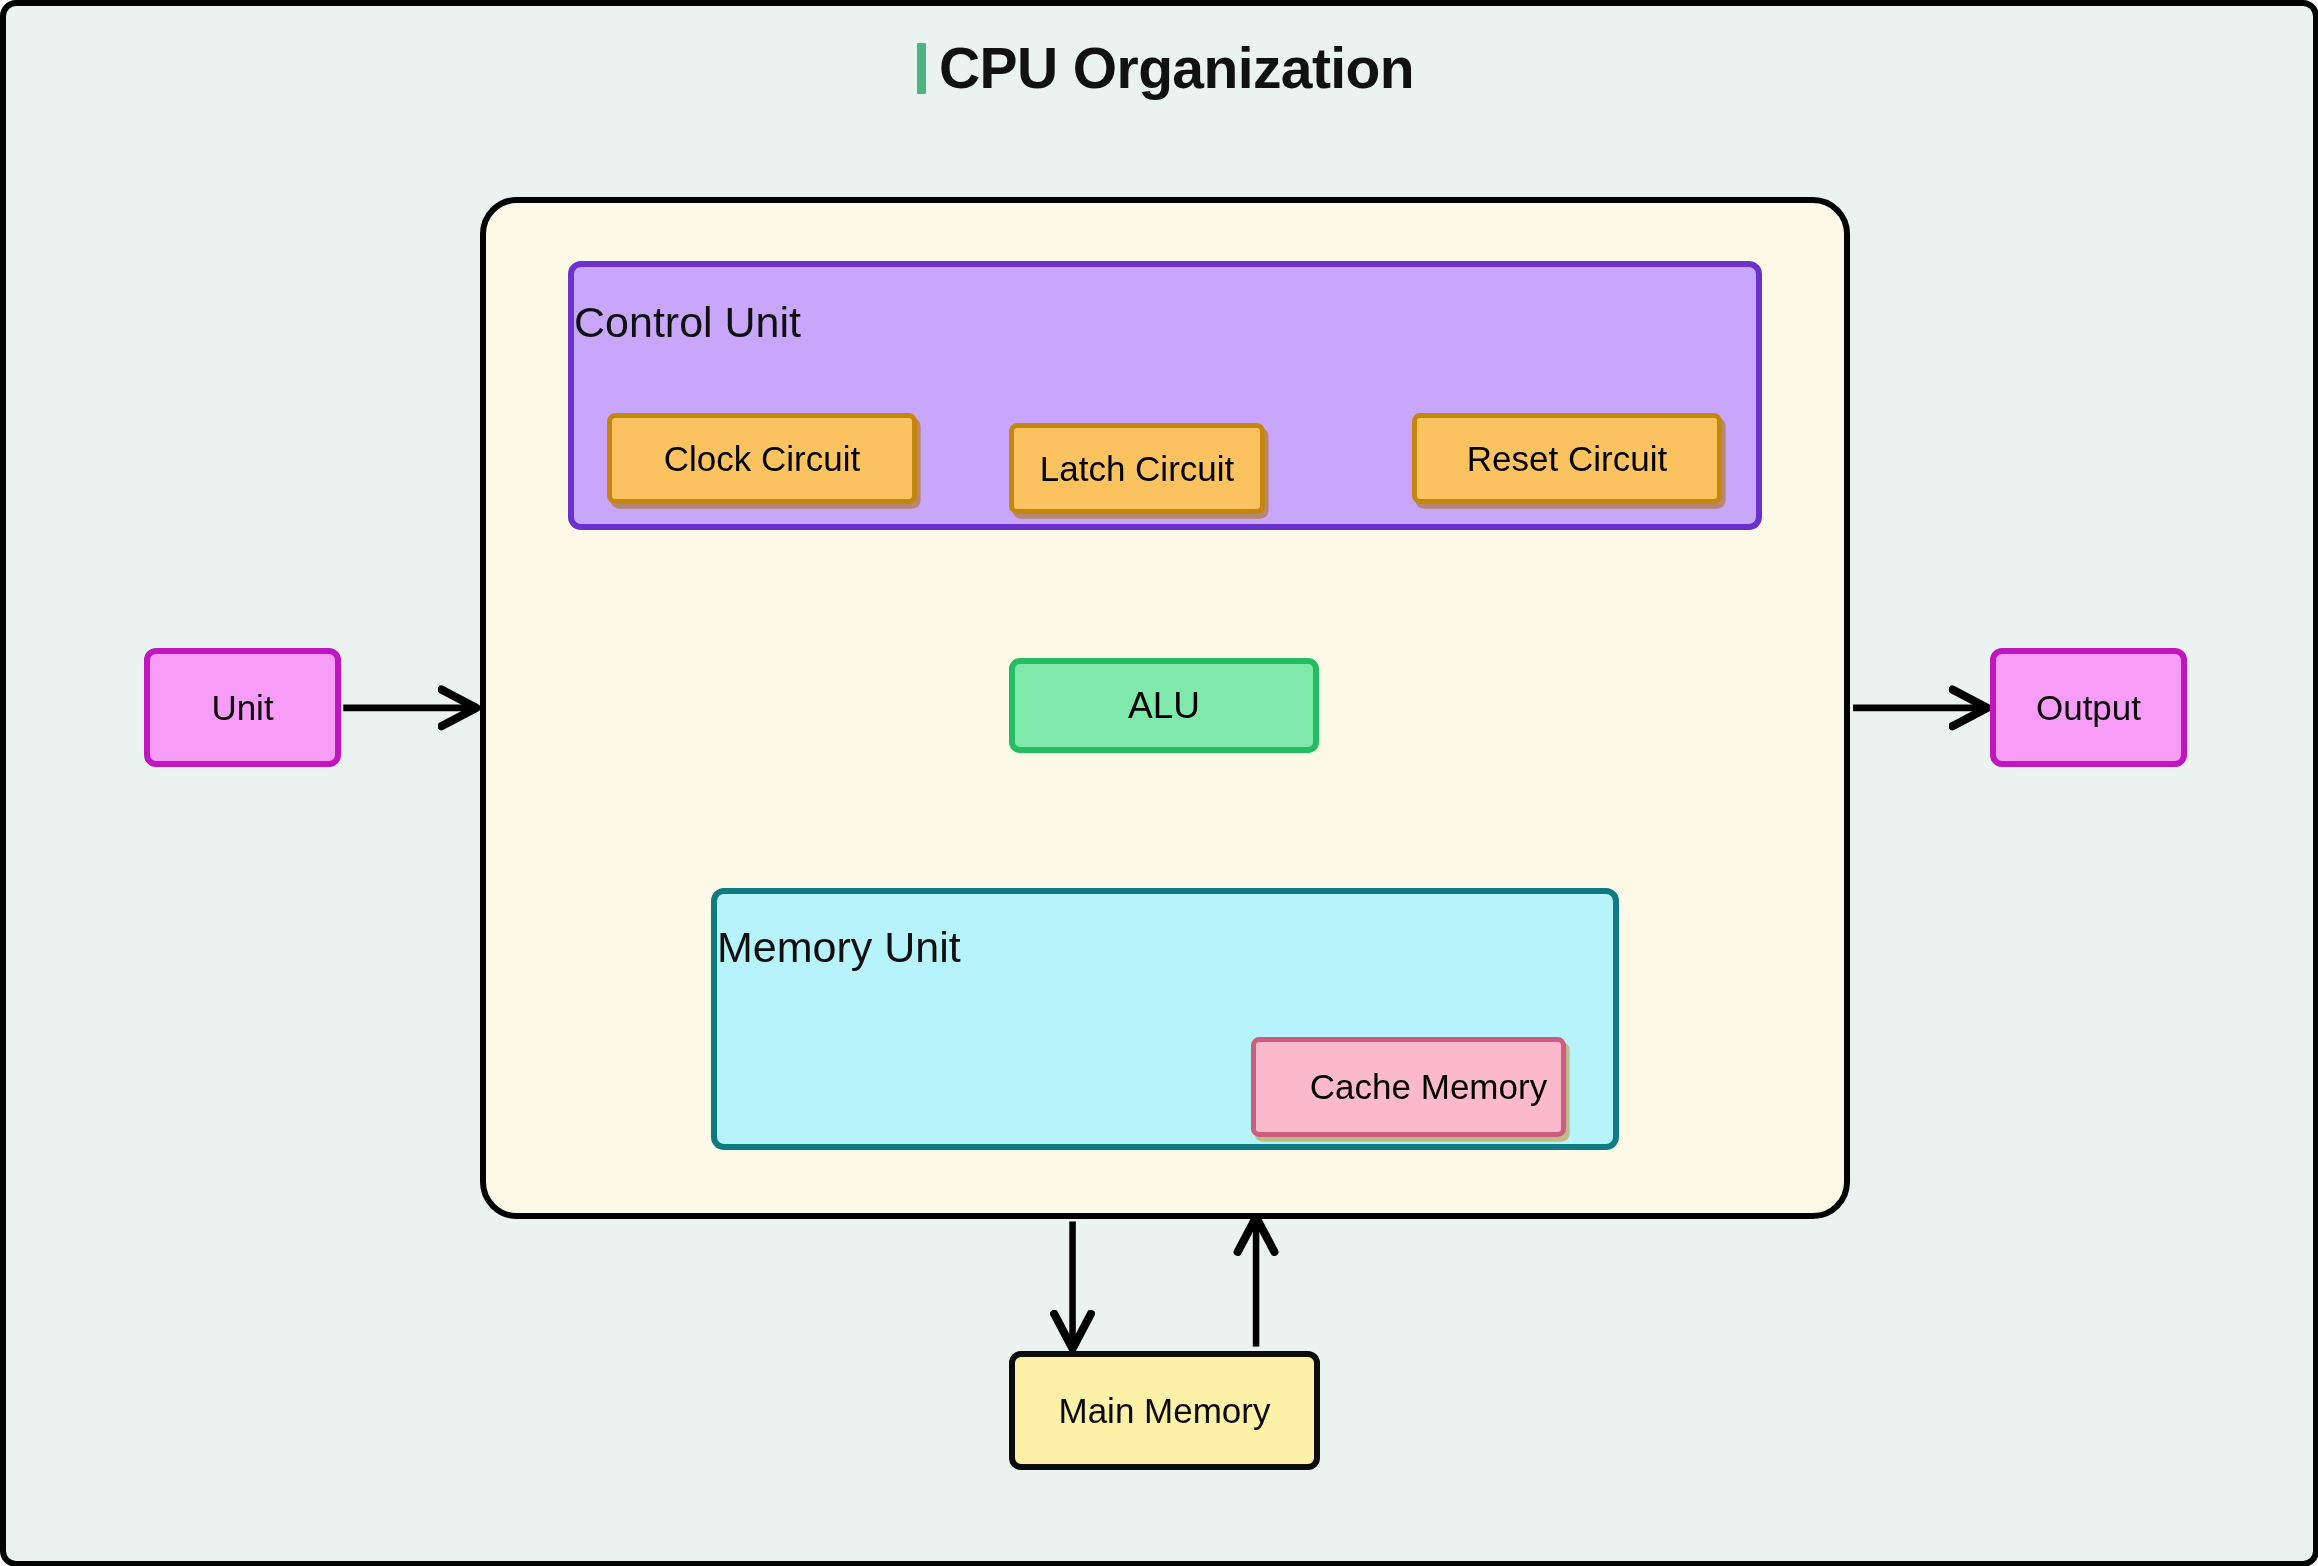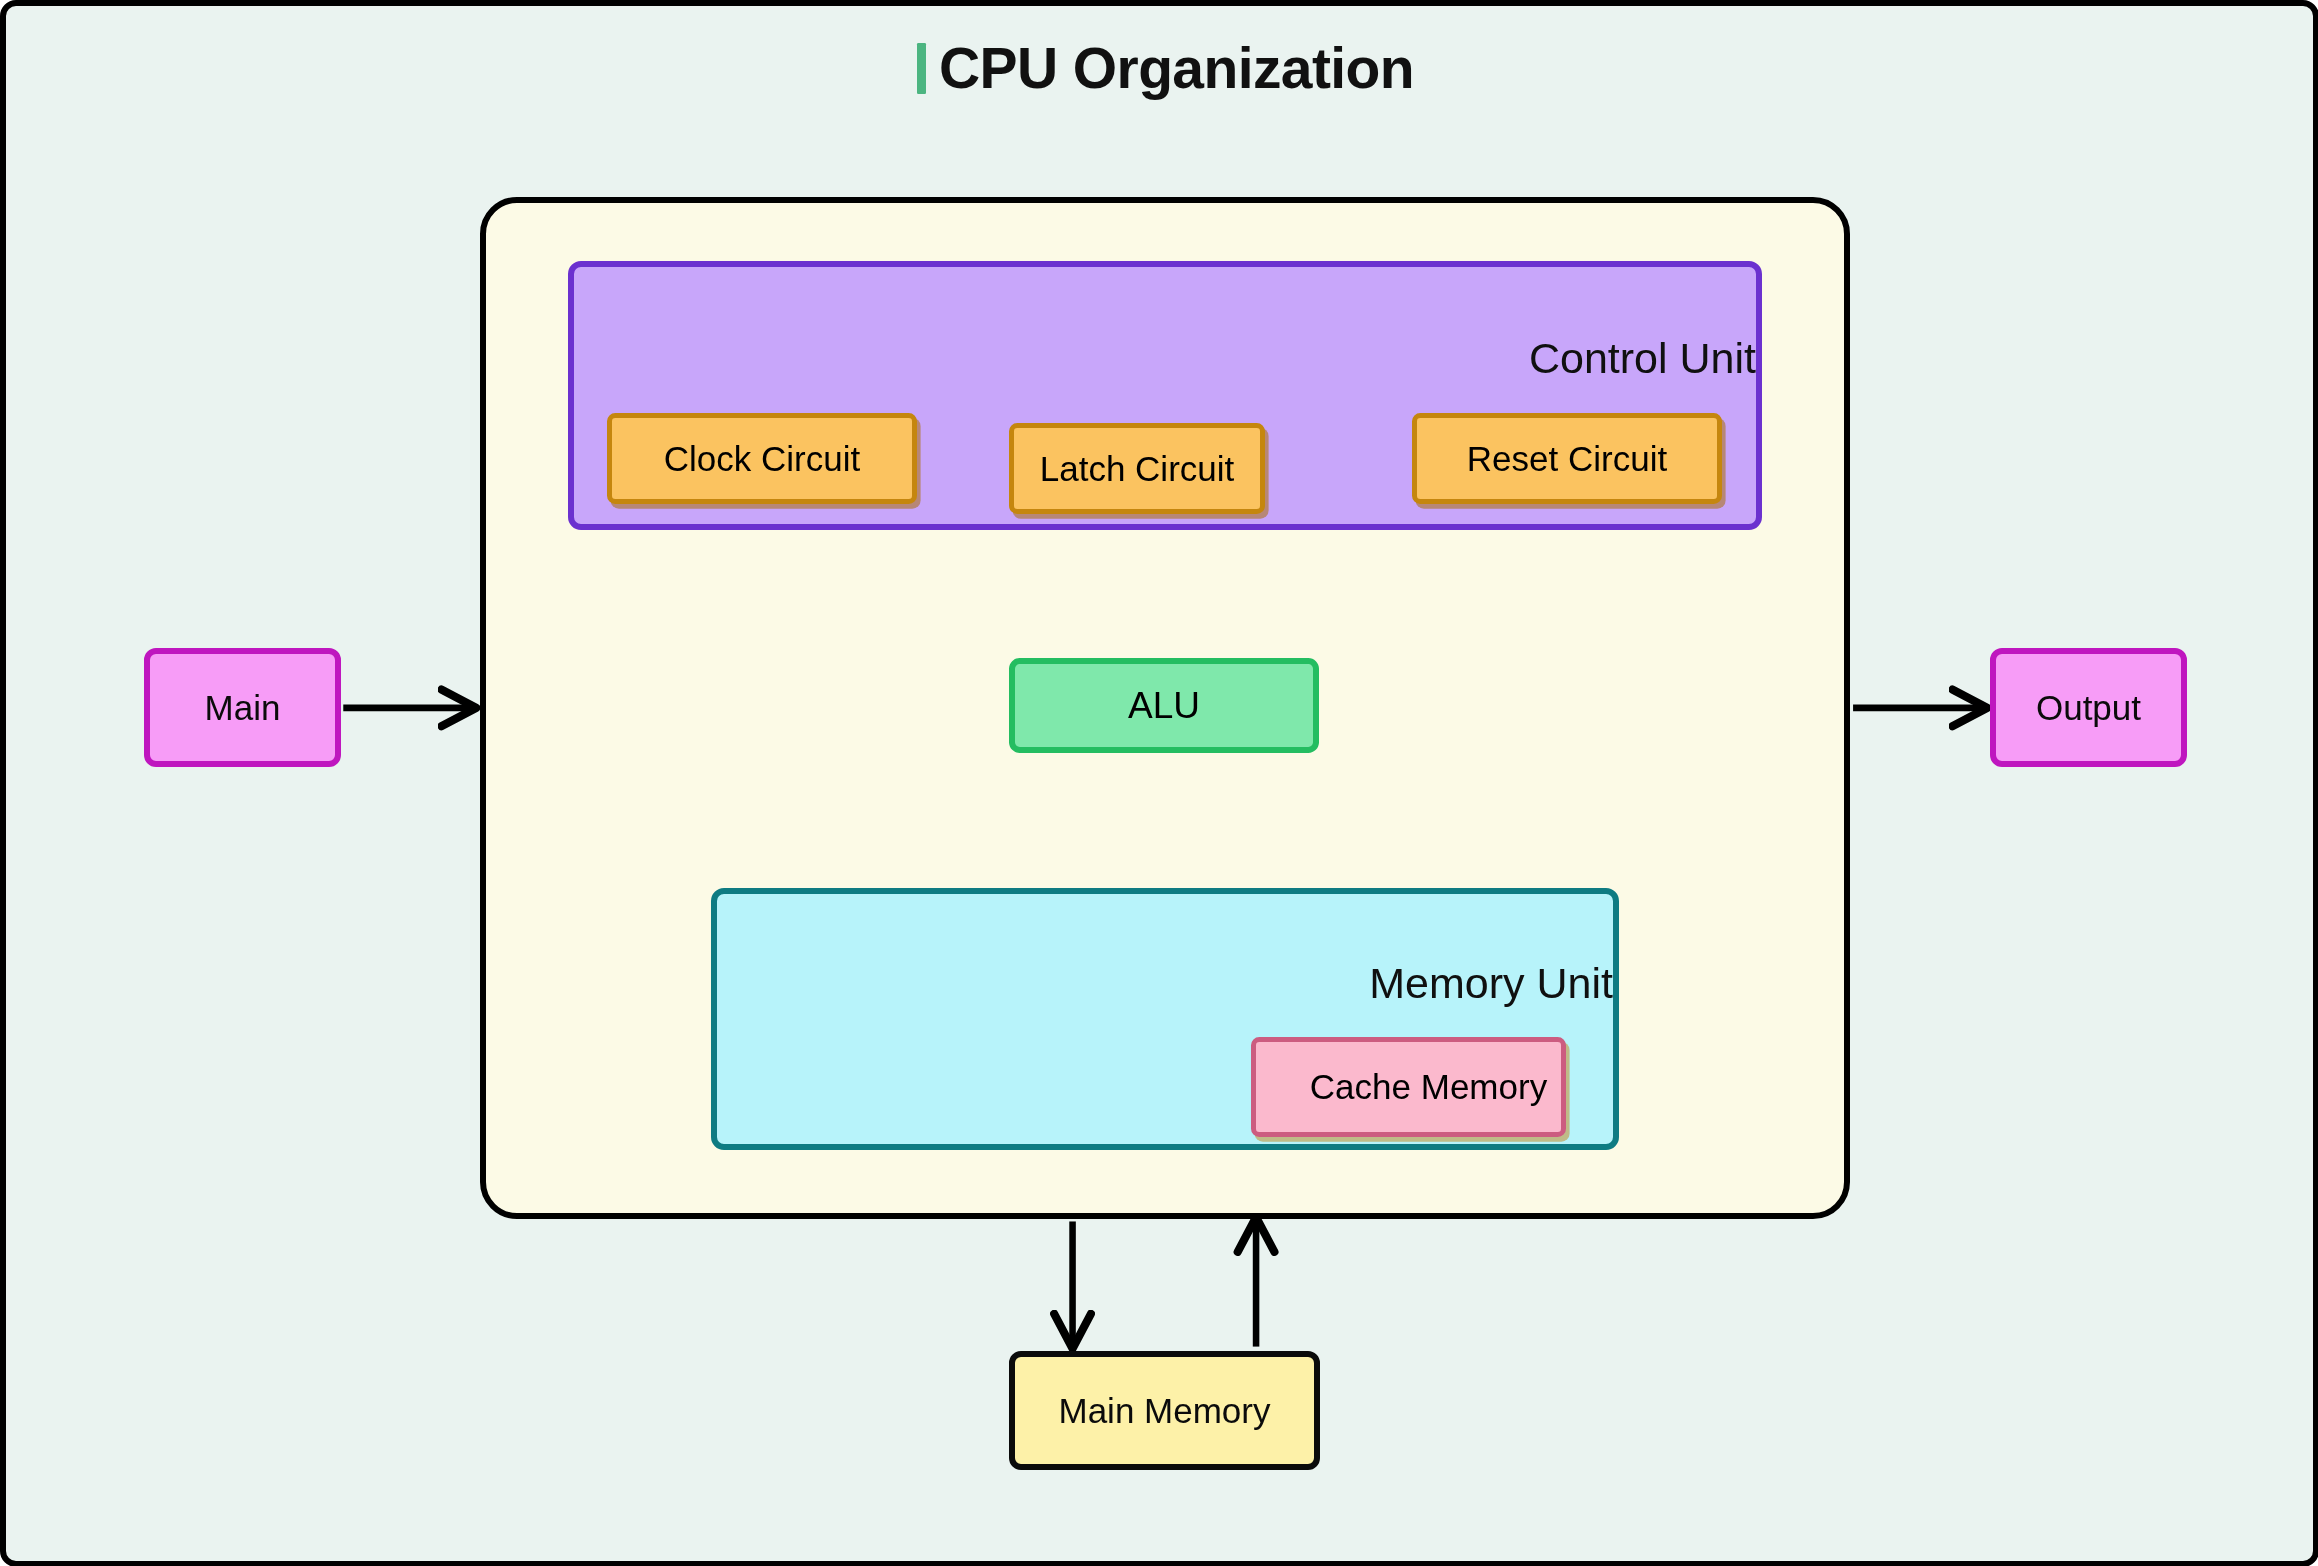--- a/index.html
+++ b/index.html
@@ -67,25 +67,24 @@
     height: 269px;
     background: #c8a6fa;
     border: 6.6px solid #6b31cf;
     border-radius: 13px;
     box-sizing: border-box;
   }
   .unit-title {
     position: absolute;
     left: 0;
     width: 100%;
-    text-align: right;
+    text-align: left;
     font-size: 43px;
     color: #101010;
     white-space: nowrap;
-    margin-top: 36px;
   }
   #control-unit .unit-title { top: 31px; }
 
   .chip {
     position: absolute;
     box-sizing: border-box;
     display: flex;
     align-items: center;
     justify-content: center;
     font-size: 35px;
@@ -231,18 +230,18 @@
   <div id="chip-latch" class="chip chip-orange">Latch Circuit</div>
   <div id="chip-reset" class="chip chip-orange">Reset Circuit</div>
 
   <div id="alu-box">ALU</div>
 
   <div id="memory-unit">
     <div class="unit-title">Memory Unit</div>
   </div>
   <div id="chip-cache" class="chip chip-pink">Cache Memory</div>
 
-  <div id="input-box" class="io-box">Main</div>
+  <div id="input-box" class="io-box">Unit</div>
   <div id="output-box" class="io-box">Output</div>
   <div id="main-memory-box">Main Memory</div>
 
 </div>
 
 
 </body></html>

